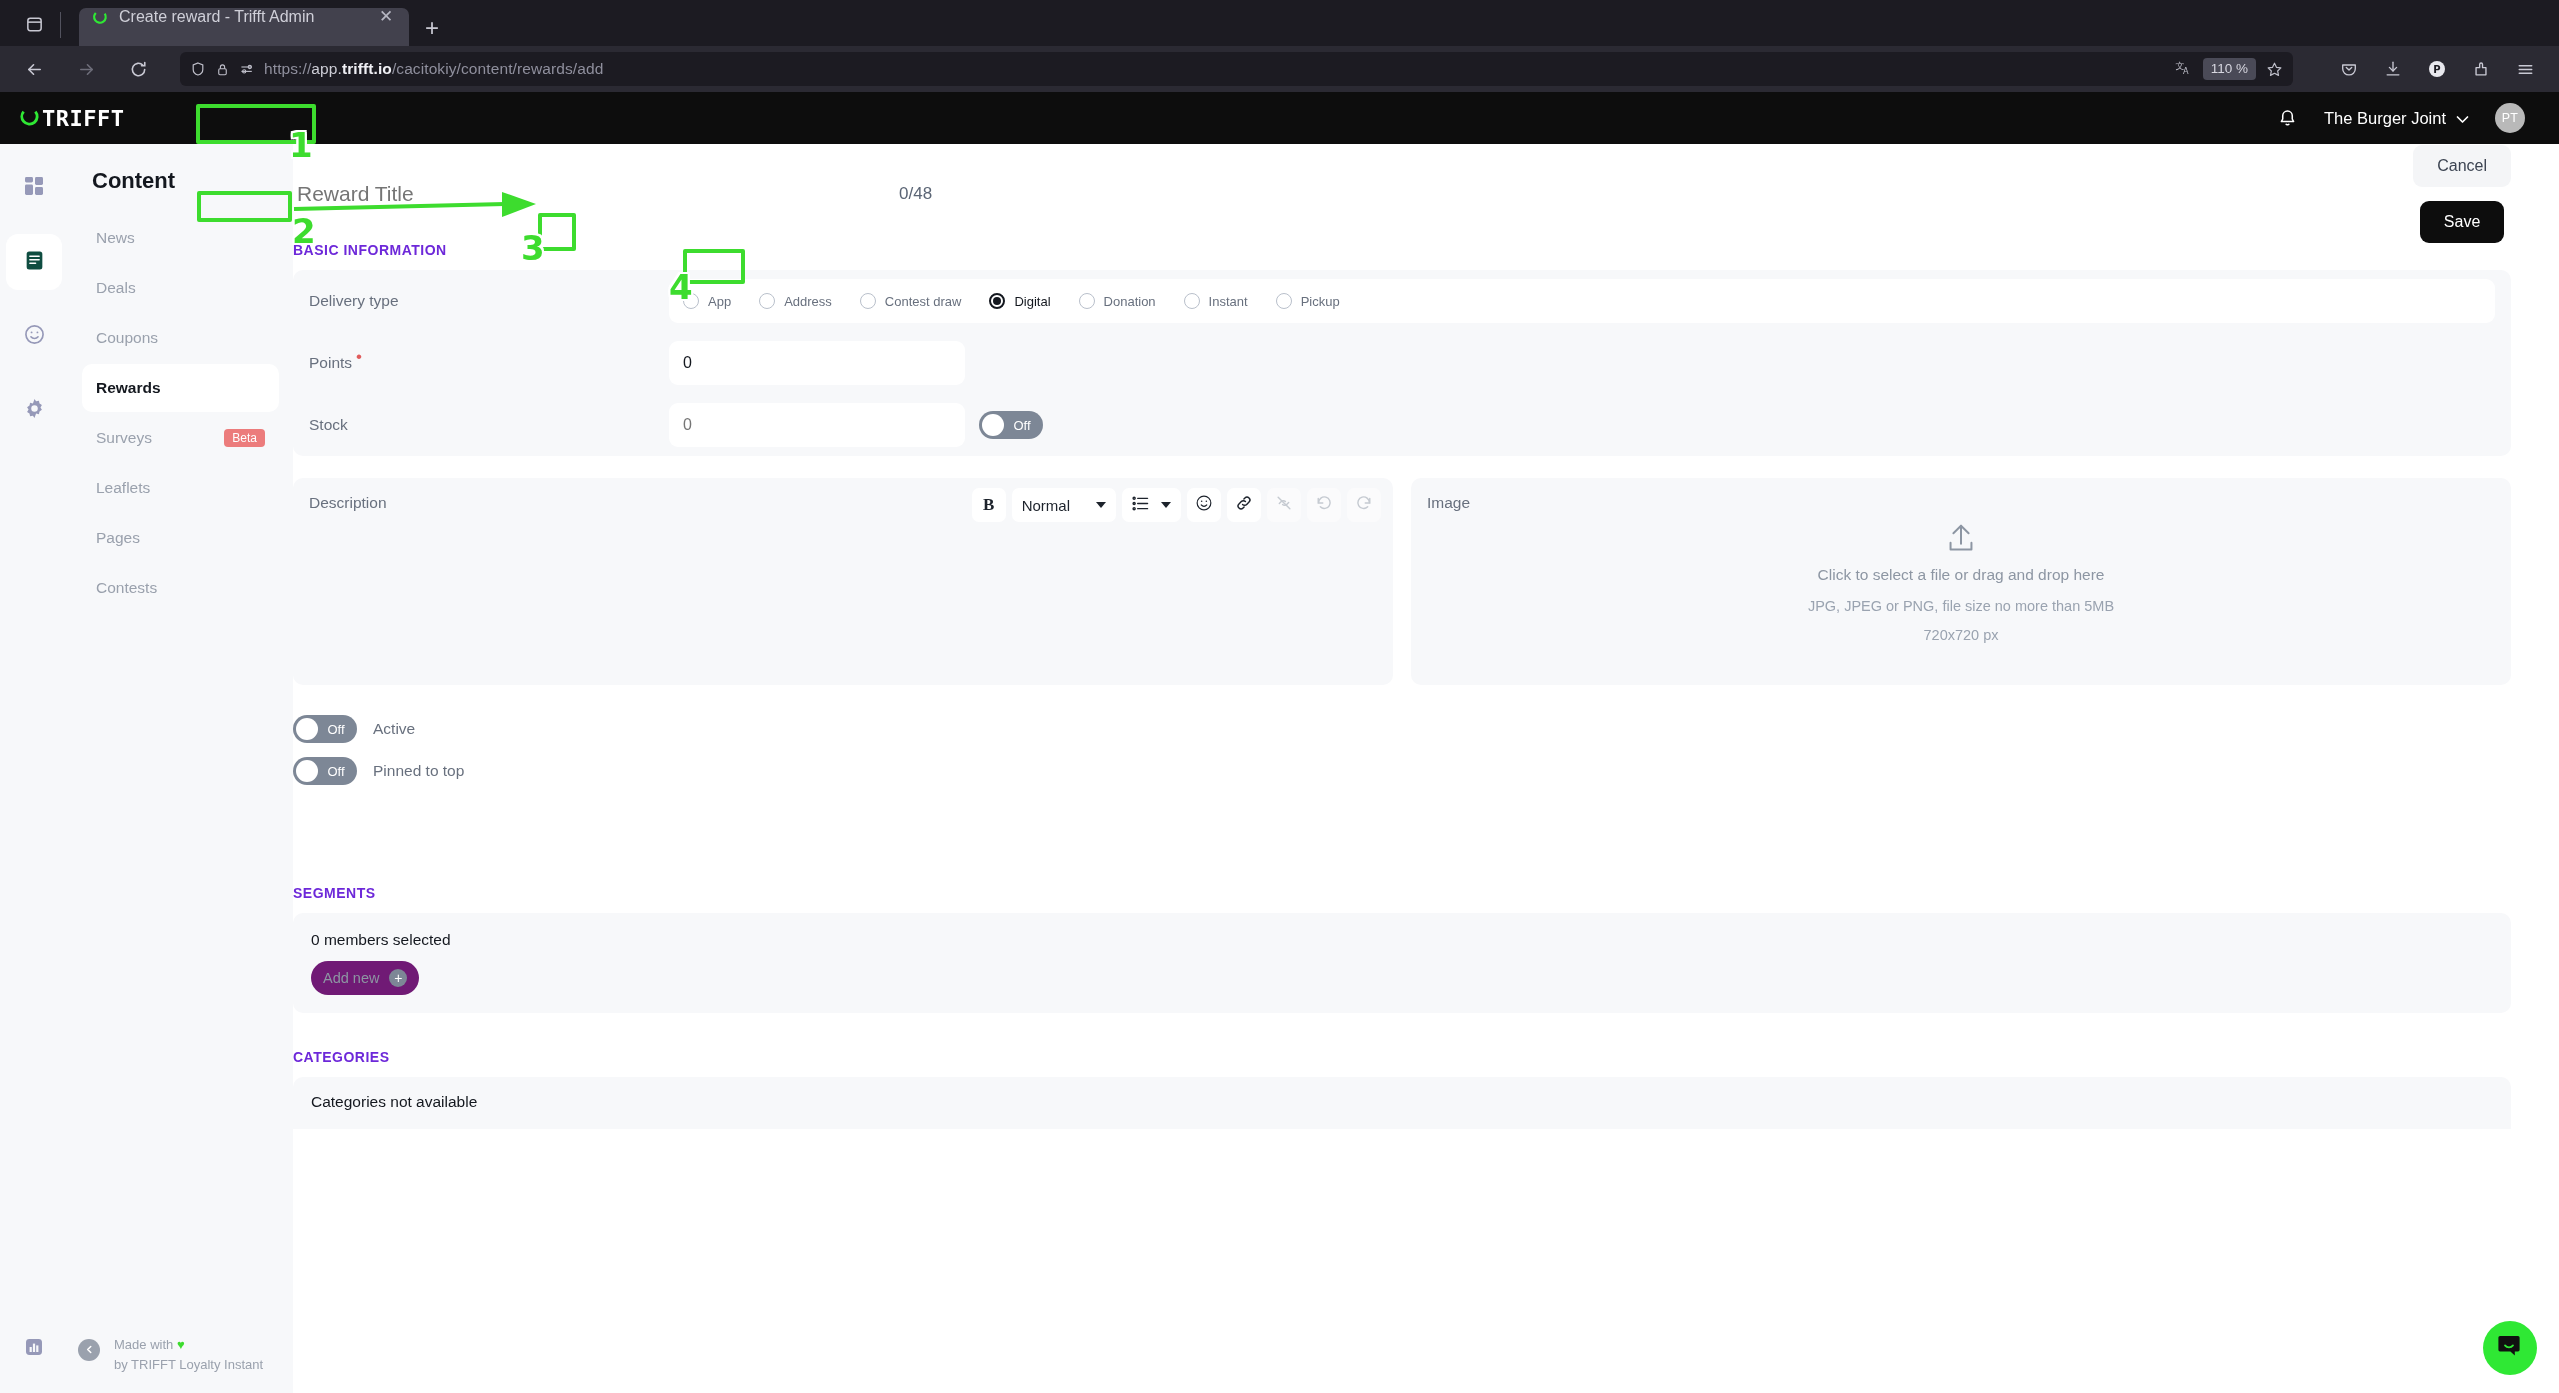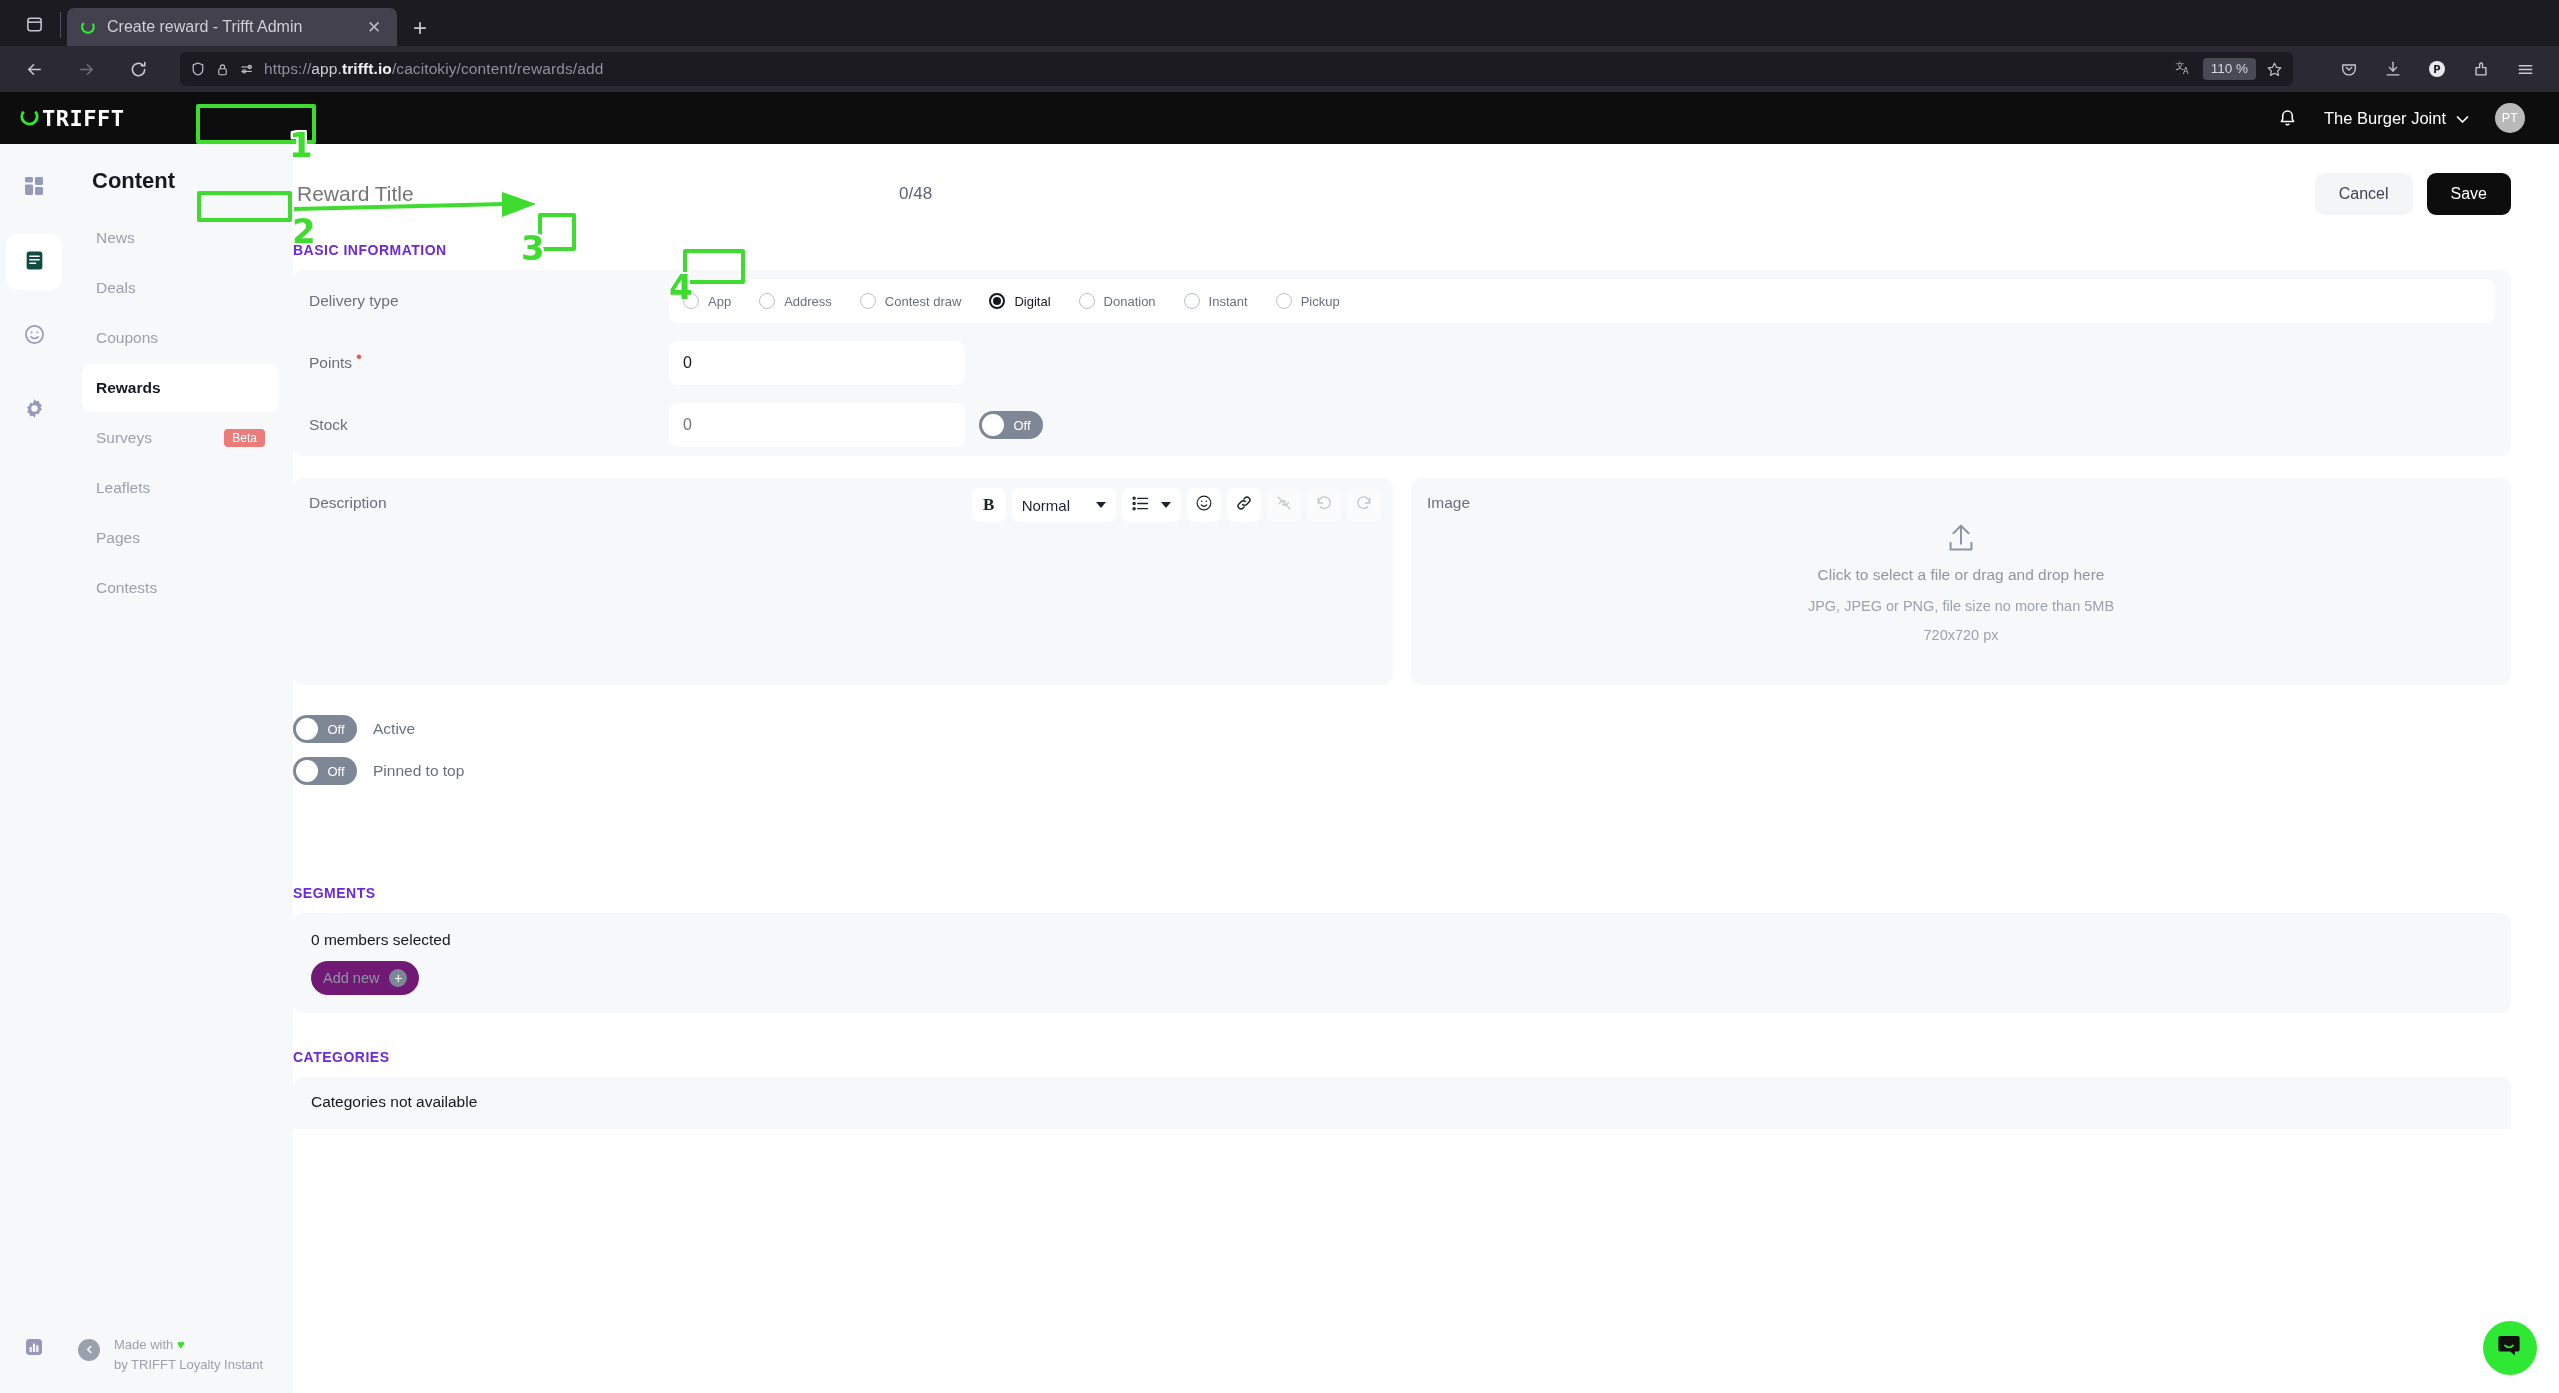--- a/index.html
+++ b/index.html
@@ -16,21 +16,21 @@
   .tabstrip {
     height: 46px; background: #1c1b22; display: flex; align-items: flex-end;
     padding-left: 12px; flex: 0 0 46px;
   }
   .tab-listbtn {
     width: 44px; height: 44px; display: flex; align-items: center; justify-content: center;
   }
   .tabstrip-sep { width: 1px; height: 26px; background: #52525e; margin: 0 6px 8px 4px; }
   .tab {
     height: 38px; min-width: 330px; background: #42414d; border-radius: 7px 7px 0 0;
-    display: flex; align-items: center; gap: 10px; padding: 0 12px; margin-bottom: 0;
+    display: flex; gap: 10px; padding: 0 12px; margin-bottom: 0; margin-left: 12px;
   }
   .tab-fav { width: 18px; height: 18px; flex: 0 0 18px; }
   .tab-title {
     color: #cfcfd8; font-size: 16px; white-space: nowrap; overflow: hidden;
     text-overflow: ellipsis; flex: 1;
   }
   .tab-close { color: #b6b6c2; font-size: 17px; width: 22px; text-align: center; line-height: 1; }
   .tab-new { color: #c8c8d2; font-size: 24px; margin-left: 16px; margin-bottom: 6px; line-height: 1; }
 
   .navbar {
@@ -123,21 +123,21 @@
   .main {
     flex: 1; background: #ffffff; padding: 22px 48px 0 0; position: relative;
     overflow: hidden;
   }
   .title-row { display: flex; align-items: center; padding: 0 0 0 0; height: 56px; }
   .title-input {
     border: none; outline: none; font-size: 21px; color: #9aa1ad; width: 300px;
     background: transparent; padding: 6px 4px; font-family: "Liberation Sans", sans-serif;
   }
   .char-count { font-size: 17px; color: #5b6575; margin-left: 306px; }
-  .title-actions { margin-left: auto; display: flex; gap: 14px; align-items: center; }
+  .title-actions { margin-left: auto; display: flex; gap: 14px; align-items: center; flex-direction: column; }
   .btn {
     height: 42px; border-radius: 9px; padding: 0 24px; font-size: 16px;
     display: flex; align-items: center; justify-content: center; border: none;
     font-family: "Liberation Sans", sans-serif;
   }
   .btn-cancel { background: #f4f5f7; color: #3c4452; }
   .btn-save { background: #0d0d0d; color: #ffffff; }
 
   .section-label {
     font-size: 14px; font-weight: 700; color: #6d28d9; letter-spacing: .5px;

